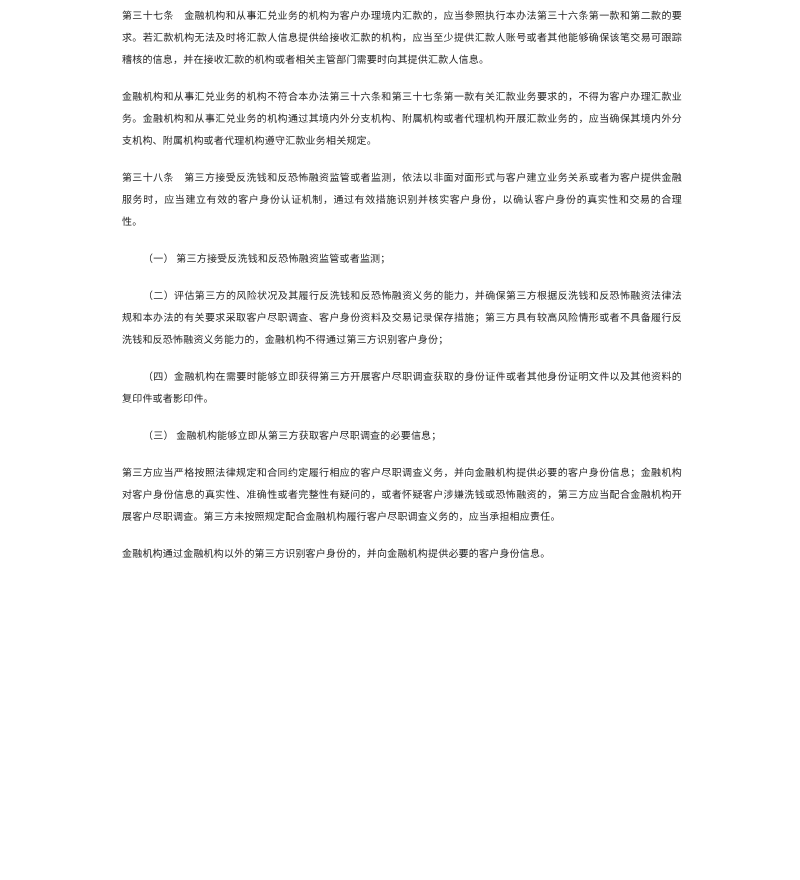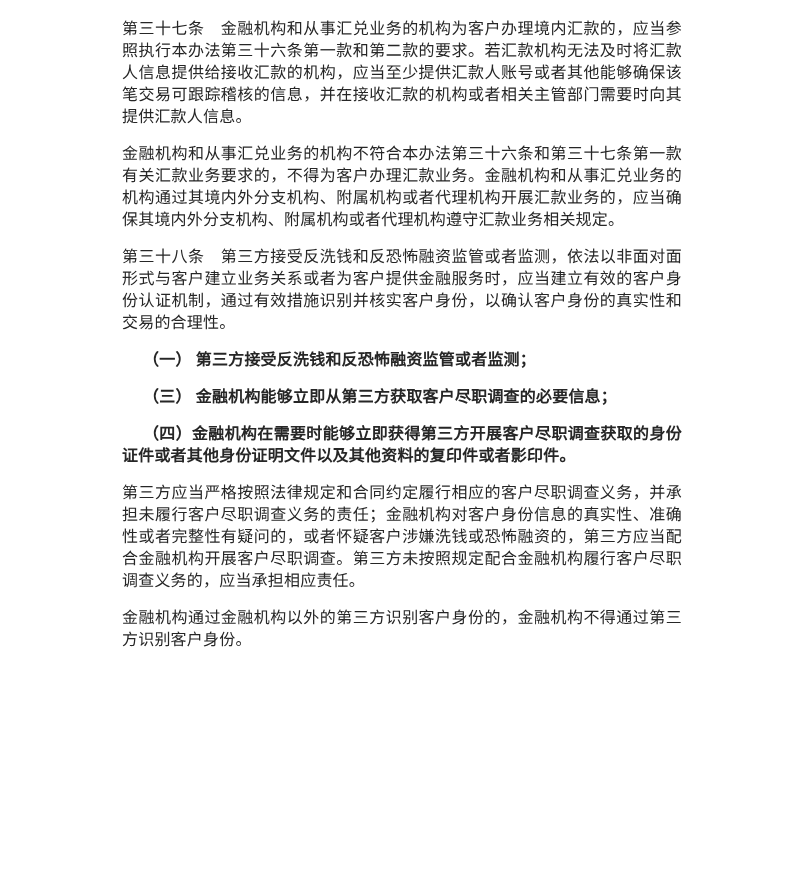--- a/index.html
+++ b/index.html
@@ -14,39 +14,39 @@
     overflow: hidden;
   }
   .document-page {
     box-sizing: border-box;
     width: 800px;
     height: 880px;
     padding: 5px 118px 0 122px;
     background: #ffffff;
   }
   .para {
-    margin: 13px 0 15px 0;
+    margin: 0 0 15px 0;
     font-family: "Liberation Serif", "DejaVu Serif", serif;
-    font-size: 16px;
+    font-size: 10px;
     line-height: 22px;
     color: #262626;
     text-align: justify;
     text-justify: inter-character;
     letter-spacing: 0.2px;
   }
   .para.item {
     text-indent: 21px;
-    font-weight: bold;
   }
 </style>
 </head>
 <body>
 
 <div class="document-page">
   <p class="para">第三十七条　金融机构和从事汇兑业务的机构为客户办理境内汇款的，应当参照执行本办法第三十六条第一款和第二款的要求。若汇款机构无法及时将汇款人信息提供给接收汇款的机构，应当至少提供汇款人账号或者其他能够确保该笔交易可跟踪稽核的信息，并在接收汇款的机构或者相关主管部门需要时向其提供汇款人信息。</p>
   <p class="para">金融机构和从事汇兑业务的机构不符合本办法第三十六条和第三十七条第一款有关汇款业务要求的，不得为客户办理汇款业务。金融机构和从事汇兑业务的机构通过其境内外分支机构、附属机构或者代理机构开展汇款业务的，应当确保其境内外分支机构、附属机构或者代理机构遵守汇款业务相关规定。</p>
   <p class="para">第三十八条　第三方接受反洗钱和反恐怖融资监管或者监测，依法以非面对面形式与客户建立业务关系或者为客户提供金融服务时，应当建立有效的客户身份认证机制，通过有效措施识别并核实客户身份，以确认客户身份的真实性和交易的合理性。</p>
   <p class="para item">（一） 第三方接受反洗钱和反恐怖融资监管或者监测；</p>
+  <p class="para item">（二）评估第三方的风险状况及其履行反洗钱和反恐怖融资义务的能力，并确保第三方根据反洗钱和反恐怖融资法律法规和本办法的有关要求采取客户尽职调查、客户身份资料及交易记录保存措施；第三方具有较高风险情形或者不具备履行反洗钱和反恐怖融资义务能力的，金融机构不得通过第三方识别客户身份；</p>
+  <p class="para item">（四）金融机构在需要时能够立即获得第三方开展客户尽职调查获取的身份证件或者其他身份证明文件以及其他资料的复印件或者影印件。</p>
   <p class="para item">（三） 金融机构能够立即从第三方获取客户尽职调查的必要信息；</p>
-  <p class="para item">（四）金融机构在需要时能够立即获得第三方开展客户尽职调查获取的身份证件或者其他身份证明文件以及其他资料的复印件或者影印件。</p>
-  <p class="para">第三方应当严格按照法律规定和合同约定履行相应的客户尽职调查义务，并承担未履行客户尽职调查义务的责任；金融机构对客户身份信息的真实性、准确性或者完整性有疑问的，或者怀疑客户涉嫌洗钱或恐怖融资的，第三方应当配合金融机构开展客户尽职调查。第三方未按照规定配合金融机构履行客户尽职调查义务的，应当承担相应责任。</p>
-  <p class="para">金融机构通过金融机构以外的第三方识别客户身份的，金融机构不得通过第三方识别客户身份。</p>
+  <p class="para">第三方应当严格按照法律规定和合同约定履行相应的客户尽职调查义务，并向金融机构提供必要的客户身份信息；金融机构对客户身份信息的真实性、准确性或者完整性有疑问的，或者怀疑客户涉嫌洗钱或恐怖融资的，第三方应当配合金融机构开展客户尽职调查。第三方未按照规定配合金融机构履行客户尽职调查义务的，应当承担相应责任。</p>
+  <p class="para">金融机构通过金融机构以外的第三方识别客户身份的，并向金融机构提供必要的客户身份信息。</p>
 </div>
 
 </body></html>

